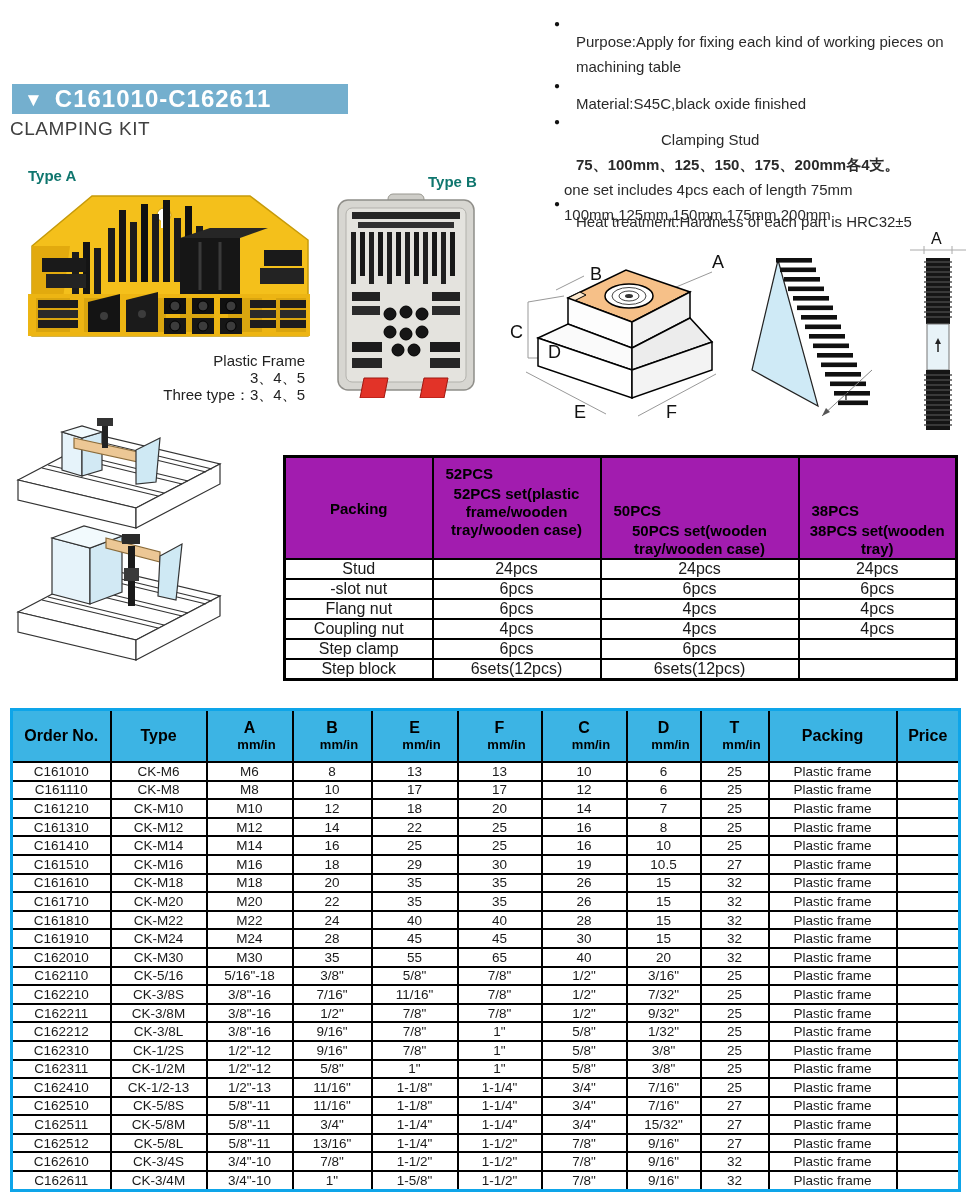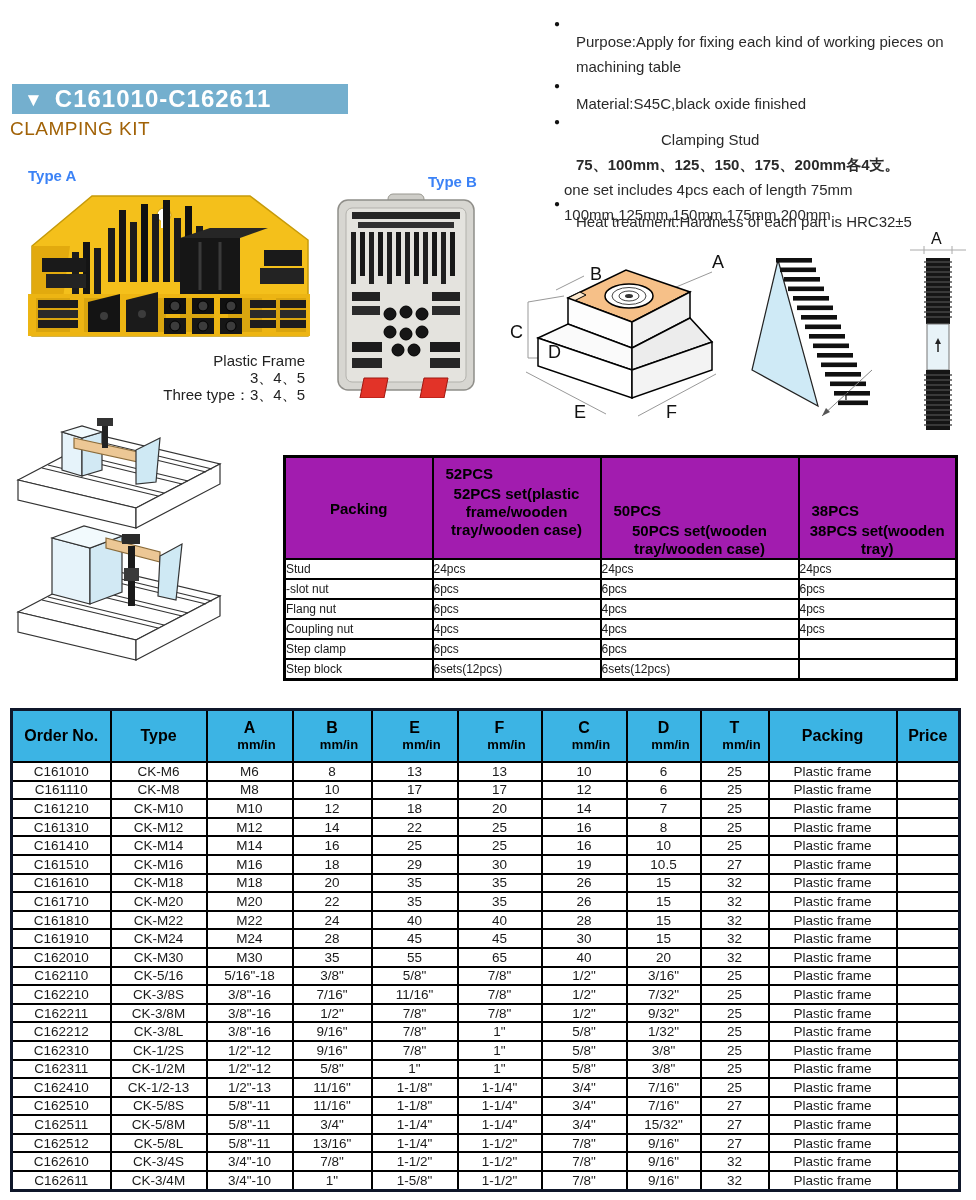--- a/index.html
+++ b/index.html
@@ -4,24 +4,24 @@
 <style>
   html,body{margin:0;padding:0;background:#fff;}
   #page{position:relative;width:976px;height:1200px;background:#ffffff;overflow:hidden;
         font-family:"Liberation Sans","DejaVu Sans",sans-serif;color:#1a1a1a;}
 
   
   .banner{position:absolute;left:12px;top:84px;width:336px;height:30px;background:#74afce;
           display:flex;align-items:center;padding-left:12px;box-sizing:border-box;}
   .banner .tri{color:#ffffff;font-size:19px;margin-right:12px;line-height:1;}
   .banner .code{color:#ffffff;font-weight:bold;font-size:24px;letter-spacing:1px;white-space:nowrap;}
-  .page-title{position:absolute;left:10px;top:118px;font-size:19px;color:#a16207;letter-spacing:.5px;}
+  .page-title{position:absolute;left:10px;top:118px;font-size:19px;color:#404040;letter-spacing:.5px;}
 
   
-  .type-label{position:absolute;font-weight:bold;font-size:15px;color:#3b82f6;}
+  .type-label{position:absolute;font-weight:bold;font-size:15px;color:#0f766e;}
   .frame-caption{position:absolute;left:115px;top:352px;width:190px;text-align:right;
                  font-size:15px;line-height:17px;color:#222;}
 
   
   .features{position:absolute;left:548px;top:10px;width:424px;height:232px;font-size:15px;color:#2a2a2a;}
   .feature{position:absolute;left:0;width:420px;}
   .feature .dot{position:absolute;left:6px;top:0;font-size:10px;color:#111;}
   .feature .content{margin-left:28px;padding-top:11px;line-height:25px;}
   .f3-title{margin-left:85px;}
   .f3-l1{font-weight:bold;}
@@ -33,25 +33,25 @@
 
   
   .packing-wrap{position:absolute;left:283px;top:455px;}
   table.packing{border-collapse:collapse;table-layout:fixed;width:672px;border:3px solid #000;}
   table.packing th,table.packing td{border:2px solid #000;padding:0;}
   table.packing th{background:#a21caf;color:#000;font-size:15px;vertical-align:top;height:100px;}
   .p-corner{vertical-align:middle !important;text-align:center;font-weight:bold;}
   .p-top{text-align:left;font-weight:bold;padding:7px 0 0 12px;}
   .p-col.mid .p-top{padding-top:44px;}
   .p-sub{text-align:center;font-weight:bold;line-height:18px;padding:3px 10px 0 10px;}
-  table.packing td{background:#fff;text-align:left;font-size:12px;height:18px;}
+  table.packing td{background:#fff;text-align:center;font-size:16px;height:18px;}
 
   
   .main-wrap{position:absolute;left:10px;top:708px;}
-  table.main{border-collapse:collapse;table-layout:fixed;width:772px;border:3px solid #0f172a;}
+  table.main{border-collapse:collapse;table-layout:fixed;width:772px;border:3px solid #0ea5e9;}
   table.main th,table.main td{border:2px solid #000;padding:0;overflow:hidden;white-space:nowrap;}
   table.main th{background:#3cb4e4;color:#000;height:50px;vertical-align:middle;}
   .h-label{font-weight:bold;font-size:16px;text-align:center;line-height:18px;}
   .h-sub{font-weight:bold;font-size:13px;text-align:center;line-height:16px;padding-left:14px;}
   table.main td{background:#fff;text-align:center;font-size:13.5px;height:16.6px;}
 </style>
 </head>
 <body>
 
 <div id="page">

